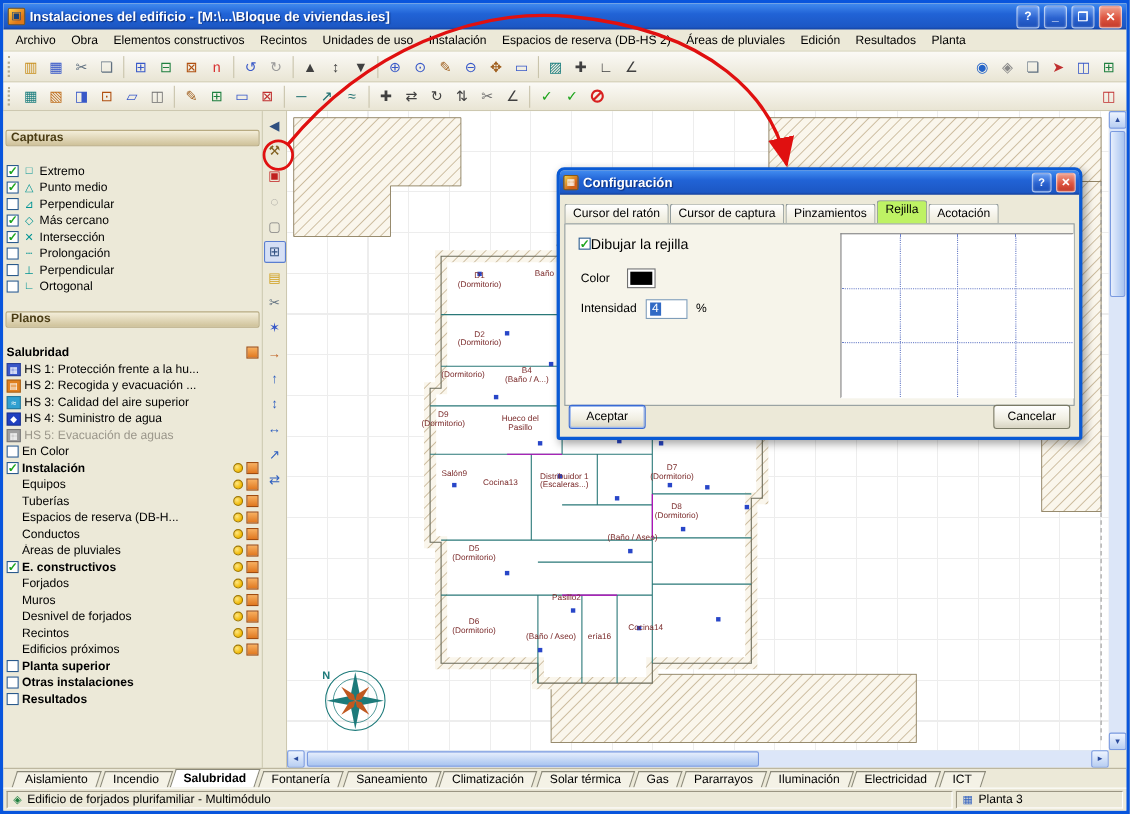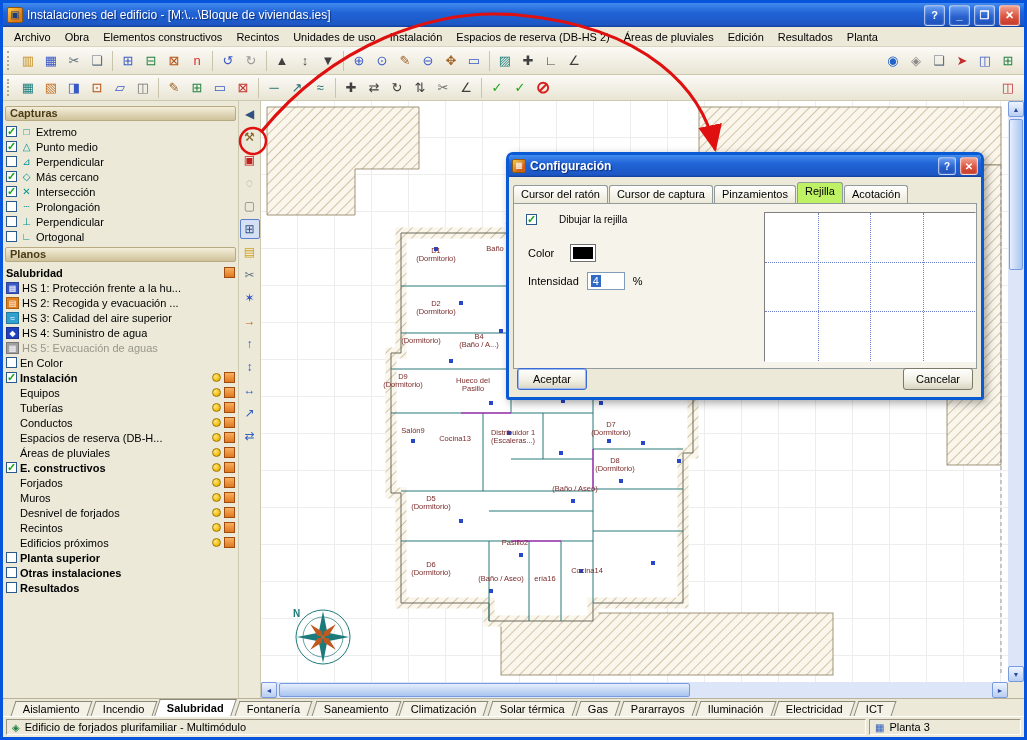--- a/index.html
+++ b/index.html
@@ -6,21 +6,21 @@
   body { font-family: "Liberation Sans", sans-serif; background:#555; }
   .window { position:relative; width:1027px; height:740px; border:3px solid #0855dd; background:#ece9d8; overflow:hidden; }
 
   
   .titlebar { position:absolute; left:0; top:0; right:0; height:24px;
     background:linear-gradient(#418cf0,#2163d6 40%,#1c57c4 90%,#133f9b);
     display:flex; align-items:center; gap:4px; padding:0 4px; }
   .app-icon { width:16px; height:16px; border:1px solid #8a5a10; border-radius:2px;
     background:linear-gradient(135deg,#ffd24a,#e07818 70%); color:#14407c; font-size:10px;
     text-align:center; line-height:14px; flex:none; }
-  .title-text { flex:1; color:#fff; font-weight:normal; font-size:12px;
+  .title-text { flex:1; color:#fff; font-weight:bold; font-size:12px;
     text-shadow:1px 1px 1px #0a2c78; white-space:nowrap; overflow:hidden; }
   .tb-btn { width:21px; height:21px; border-radius:3px; border:1px solid rgba(255,255,255,.6);
     display:flex; align-items:center; justify-content:center; color:#fff; font-size:11px; font-weight:bold;
     background:linear-gradient(#6aa0f4,#2a62cf 55%,#1b4fb8); box-shadow:inset 0 0 2px rgba(255,255,255,.5); flex:none; }
   .tb-btn.close { background:linear-gradient(#f0a18e,#dd5540 55%,#c23828); }
   .tb-btn.small { width:18px; height:18px; font-size:10px; }
 
   
   .menubar { position:absolute; left:0; top:24px; right:0; height:20px; background:#ece9d8;
     border-bottom:1px solid #d8d4be; display:flex; align-items:center; padding-left:4px; }
@@ -40,21 +40,21 @@
   .tb-icon.big { font-size:17px; font-weight:bold; }
   .tb-sep { width:1px; height:20px; background:#c9c4ab; margin:0 3px; flex:none; }
 
   
   .main { position:absolute; left:0; top:98px; right:0; height:597px; background:#ece9d8; }
 
   
   .sidebar { position:absolute; left:0; top:0; width:236px; height:100%; overflow:hidden;
     font-size:11px; background:#ece9d8; border-right:1px solid #cdc8b0; padding-top:2px; }
   .section-header { height:15px; background:linear-gradient(#f4eeda,#cfc29a); border:1px solid #b8ab82;
-    border-radius:2px; font-weight:bold; color:#4a3c14; padding:1px 4px; margin:3px 2px; font-size:11px; line-height:11px; }
+    border-radius:2px; font-weight:bold; color:#4a3c14; padding:1px 4px; margin:15px 2px; font-size:11px; line-height:11px; }
   .side-row { height:15px; display:flex; align-items:center; gap:3px; padding:0 3px; }
   .cb { width:11px; height:11px; background:#fff; border:1px solid #2a5a8c; flex:none; position:relative; }
   .cb.checked::after { content:"✓"; color:#1ca41c; font-size:11px; font-weight:bold; position:absolute; left:0; top:-2px; }
   .cap-glyph { width:13px; color:#009494; font-size:10px; text-align:center; flex:none; }
   .row-label { white-space:nowrap; overflow:hidden; }
   .bold { font-weight:bold; }
   .disabled { color:#9a968a; }
   .spacer { flex:1; }
   .dot { width:9px; height:9px; border-radius:50%; flex:none; border:1px solid #a07800;
     background:radial-gradient(circle at 35% 35%,#ffe680,#f0b800 70%,#c89000); }
@@ -108,21 +108,21 @@
   .dlg-title { height:22px; border-radius:4px 4px 0 0; display:flex; align-items:center; gap:4px; padding:0 3px;
     background:linear-gradient(#418cf0,#2163d6 40%,#1c57c4 90%,#133f9b); }
   .dlg-app-icon { width:14px; height:14px; border:1px solid #8a5a10; border-radius:2px;
     background:linear-gradient(135deg,#f0d048,#d06018 70%); color:#fff; font-size:8px; text-align:center; line-height:12px; }
   .dlg-title-text { flex:1; color:#fff; font-weight:bold; font-size:12px; text-shadow:1px 1px 1px #0a2c78; }
   .dlg-tabs { display:flex; align-items:flex-end; padding:16px 4px 0; height:26px; }
   .dtab { font-size:11px; padding:2px 7px; background:linear-gradient(#ffffff,#ece9d8);
     border:1px solid #919b9c; border-bottom:none; border-radius:3px 3px 0 0; height:18px; margin-right:1px; white-space:nowrap; }
   .dtab.active { background:#bef264; height:21px; position:relative; z-index:2; }
   .dlg-page { position:absolute; left:4px; right:4px; top:48px; height:166px; background:#f6f4ea; border:1px solid #919b9c; }
-  .chk-row { position:absolute; left:12px; top:10px; display:flex; align-items:center; gap:22px; font-size:10px; }
+  .chk-row { position:absolute; left:12px; top:10px; display:flex; align-items:center; gap:0; font-size:13px; }
   .color-row { position:absolute; left:14px; top:40px; display:flex; align-items:center; gap:16px; font-size:11px; }
   .int-row { position:absolute; left:14px; top:68px; display:flex; align-items:center; gap:8px; font-size:11px; }
   .swatch { width:26px; height:18px; border:1px solid #707070; background:#fff; padding:2px;
     display:flex; border-style:solid; }
   .swatch-inner { flex:1; background:#000; }
   .field { width:38px; height:18px; border:1px solid #7f9db9; background:#fff; font-size:11px;
     display:flex; align-items:center; padding:1px 3px; }
   .sel { background:#316ac5; color:#fff; padding:0 2px; }
   .preview { position:absolute; left:250px; top:8px; width:212px; height:150px; background:#fff;
     border:1px solid; border-color:#808080 #fff #fff #808080; }
@@ -327,27 +327,27 @@
           <span class="dot"></span>
           <span class="badge"></span>
         </div>
         <div class="side-row" style="padding-left: 17px;">
           <span class="row-label">Tuberías</span>
           <span class="spacer"></span>
           <span class="dot"></span>
           <span class="badge"></span>
         </div>
         <div class="side-row" style="padding-left: 17px;">
+          <span class="row-label">Espacios de reserva (DB-H...</span>
+          <span class="spacer"></span>
+          <span class="dot"></span>
+          <span class="badge"></span>
+        </div>
+        <div class="side-row" style="padding-left: 17px;">
           <span class="row-label">Conductos</span>
-          <span class="spacer"></span>
-          <span class="dot"></span>
-          <span class="badge"></span>
-        </div>
-        <div class="side-row" style="padding-left: 17px;">
-          <span class="row-label">Espacios de reserva (DB-H...</span>
           <span class="spacer"></span>
           <span class="dot"></span>
           <span class="badge"></span>
         </div>
         <div class="side-row" style="padding-left: 17px;">
           <span class="row-label">Áreas de pluviales</span>
           <span class="spacer"></span>
           <span class="dot"></span>
           <span class="badge"></span>
         </div>

